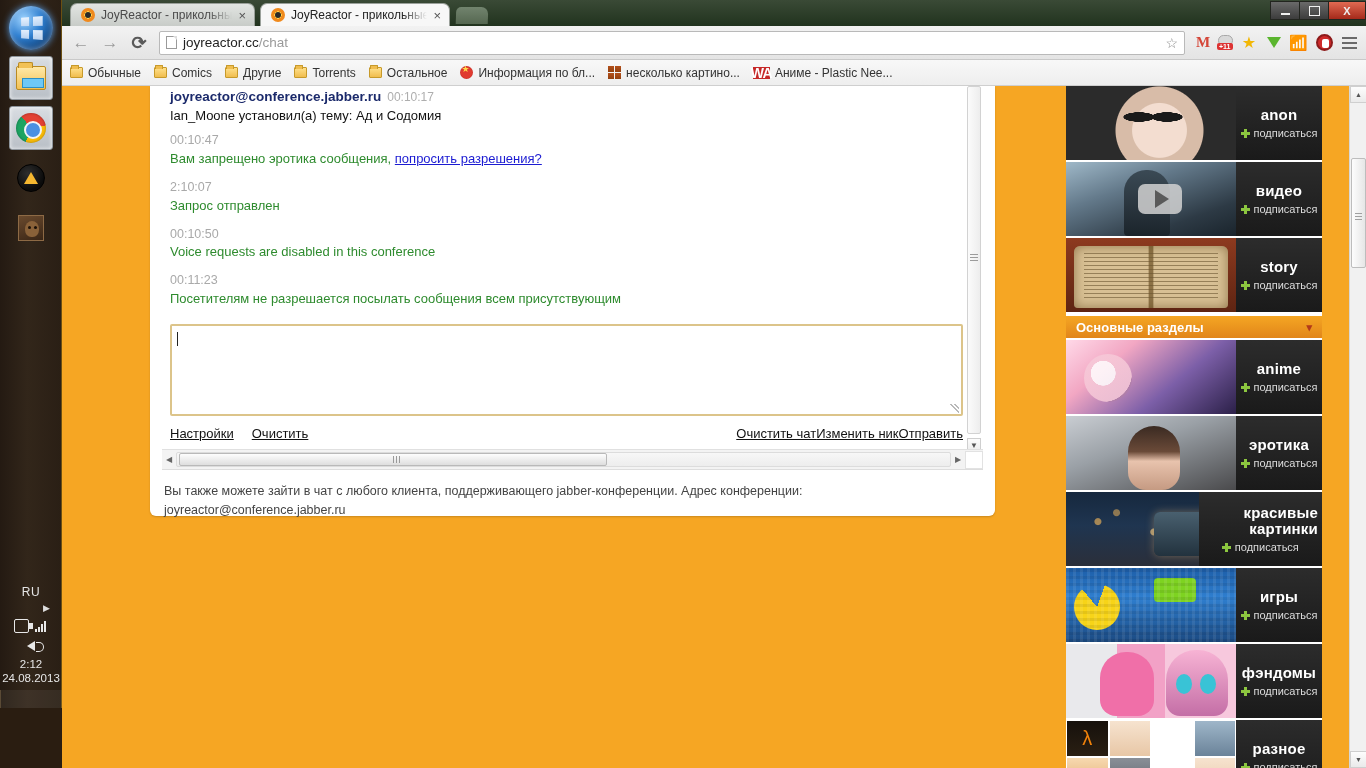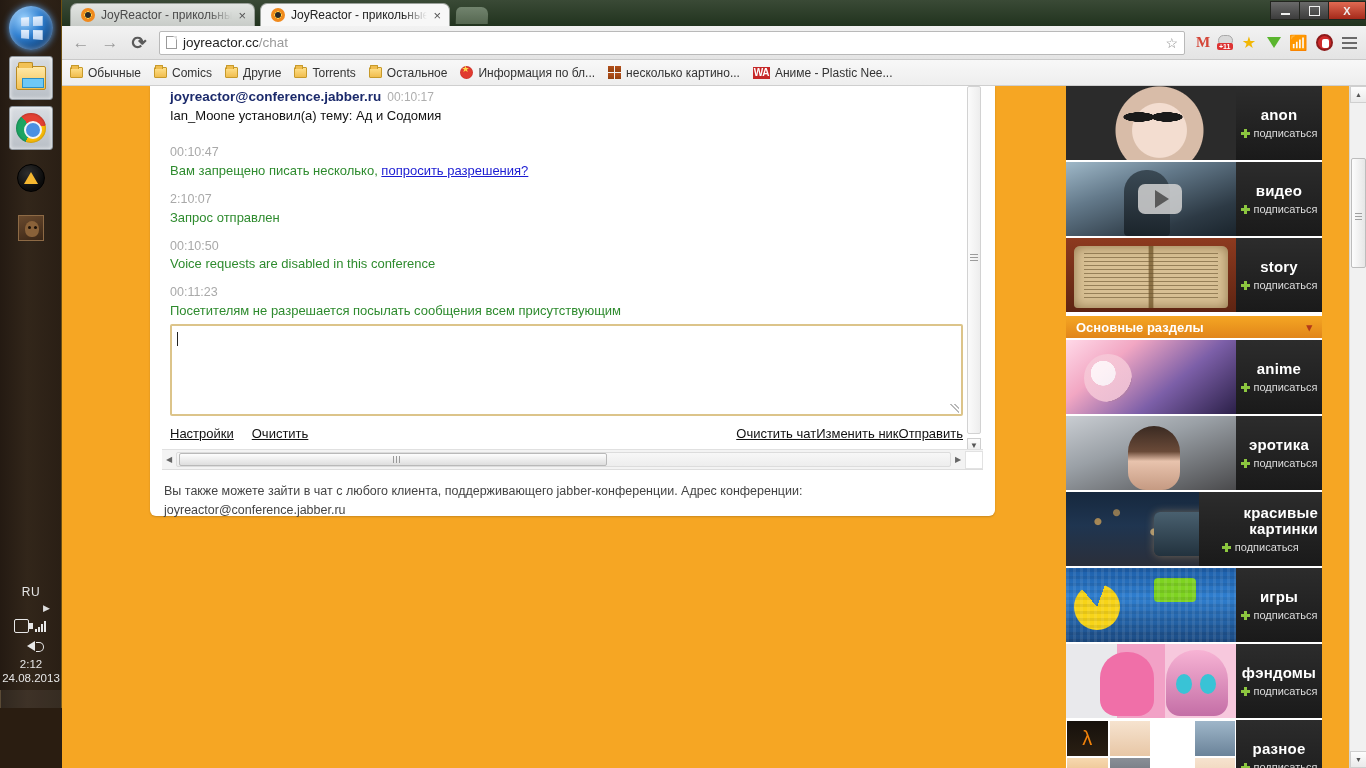--- a/index.html
+++ b/index.html
@@ -223,21 +223,21 @@
   .bm .fold {width:13px;height:11px;background:linear-gradient(#ffe08a,#f0bd4e);border:1px solid #c79a2a;border-radius:1px;position:relative;flex:0 0 auto;}
   .bm .fold::before{content:"";position:absolute;left:0;top:-3px;width:6px;height:3px;background:#f0bd4e;border:1px solid #c79a2a;border-bottom:none;border-radius:1px 1px 0 0;}
   .bm .star-ico{width:13px;height:13px;border-radius:50%;background:radial-gradient(circle,#e03a2f 0 55%,#a5201a 100%);flex:0 0 auto;position:relative;}
   .bm .star-ico::after{content:"★";position:absolute;left:1px;top:-2px;font-size:9px;color:#ffd84a;}
   .bm .squares{width:13px;height:13px;flex:0 0 auto;
     background:
       linear-gradient(#b3501b,#93400f) no-repeat 0 0/6px 6px,
       linear-gradient(#b3501b,#93400f) no-repeat 7px 0/6px 6px,
       linear-gradient(#b3501b,#93400f) no-repeat 0 7px/6px 6px,
       linear-gradient(#b3501b,#93400f) no-repeat 7px 7px/6px 6px;}
-  .bm .wa{width:17px;height:12px;background:#c62828;color:#fff;font-size:10px;font-weight:bold;display:flex;align-items:center;justify-content:center;flex:0 0 auto;letter-spacing:-.5px;text-align:center;}
+  .bm .wa{width:17px;height:12px;background:#c62828;color:#fff;font-size:14px;font-weight:bold;display:flex;align-items:center;justify-content:center;flex:0 0 auto;letter-spacing:-.5px;text-align:center;}
 
   
   #viewport {
     position: absolute; left: 0; top: 86px; width: 1304px; height: 682px;
     background: #f6a623;
     overflow: hidden;
   }
   
   #pagescroll {
     position:absolute; right:0; top:0; width:17px; height:682px;
@@ -271,21 +271,21 @@
   #chatlog {
     position:absolute; left:0; top:0; width: 803px; height: 232px;
     padding: 8px 8px; overflow: hidden;
     font-size: 13px; line-height: 1.45;
   }
   .first-line {
     font-weight: bold; color:#1b2a6b; font-size:13.5px;
     margin-top:-7px; white-space:nowrap;
   }
   .first-line .ts { color:#aeaeae; font-weight:normal; font-size:12px; margin-left:6px;}
-  .sys-topic { color:#111; font-size:13px; margin-bottom: 18px; }
+  .sys-topic { color:#111; font-size:13px; margin-bottom: 6px; }
   .msg { margin-bottom: 9px; }
   .msg .time { color:#a9a9a9; font-size:12.5px; line-height:1.5; }
   .msg .body { color:#2e8b2e; font-size:13px; }
   .msg .body a { color:#1b1bd2; text-decoration: underline; }
 
   
   #chatvscroll {
     position:absolute; right:0; top:0; width:18px; height:366px;
     background:#fff;
   }
@@ -572,21 +572,21 @@
       <div id="chatframe">
 
         <div id="chatlog">
           <div class="first-line">
             <span>joyreactor@conference.jabber.ru</span><span class="ts">00:10:17</span>
           </div>
           <div class="sys-topic">Ian_Moone установил(а) тему: Ад и Содомия</div>
 
           <div class="msg">
             <div class="time">00:10:47</div>
-            <div class="body"><span>Вам запрещено писать несколько, </span><a href="#">попросить разрешения?</a></div>
+            <div class="body"><span>Вам запрещено эротика сообщения, </span><a href="#">попросить разрешения?</a></div>
           </div>
 
           <div class="msg">
             <div class="time">2:10:07</div>
             <div class="body">Запрос отправлен</div>
           </div>
 
           <div class="msg">
             <div class="time">00:10:50</div>
             <div class="body">Voice requests are disabled in this conference</div>

